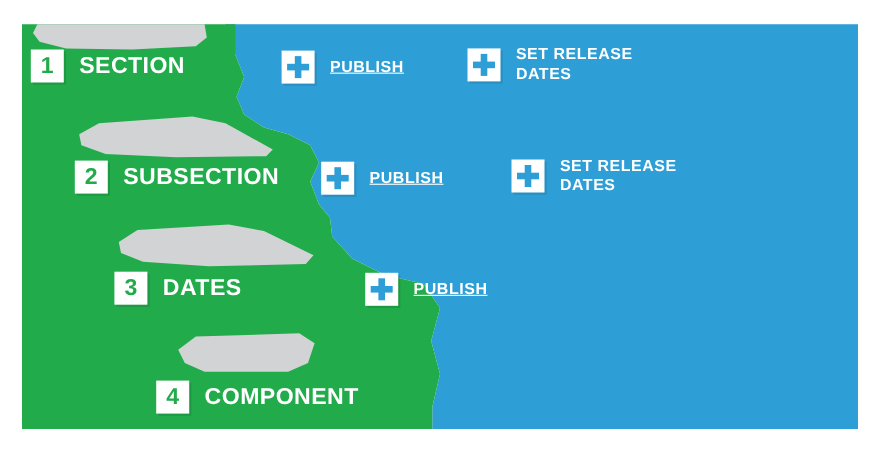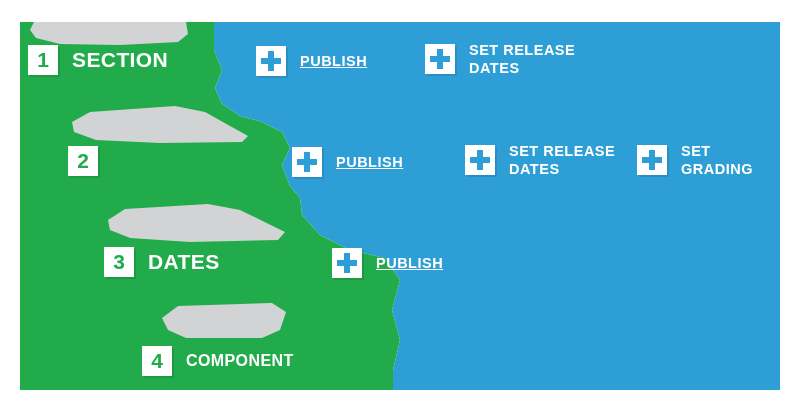--- a/index.html
+++ b/index.html
@@ -189,47 +189,43 @@
   </div>
 
   <div class="action" style="left:425px; top:41px;">
     <div class="plus-box"></div>
     <div class="action-label">SET RELEASE
 DATES</div>
   </div>
 
   <div class="row" style="left:68px; top:146px;">
     <div class="badge">2</div>
+    <div class="level-label">SUBSECTION</div>
   </div>
 
   <div class="action" style="left:292px; top:147px;">
     <div class="plus-box"></div>
     <div class="action-label one-line">PUBLISH</div>
   </div>
 
   <div class="action" style="left:465px; top:142px;">
     <div class="plus-box"></div>
     <div class="action-label">SET RELEASE
 DATES</div>
   </div>
 
-  <div class="action" style="left:637px; top:142px;">
-    <div class="plus-box"></div>
-    <div class="action-label">SET
-GRADING</div>
-  </div>
 
   <div class="row" style="left:104px; top:247px;">
     <div class="badge">3</div>
     <div class="level-label">DATES</div>
   </div>
 
   <div class="action" style="left:332px; top:248px;">
     <div class="plus-box"></div>
     <div class="action-label one-line">PUBLISH</div>
   </div>
 
   <div class="row" style="left:142px; top:346px;">
     <div class="badge">4</div>
-    <div class="level-label" style="font-size:16px;">COMPONENT</div>
+    <div class="level-label" style="font-size:21px;">COMPONENT</div>
   </div>
 
 </div>
 
 </body></html>

